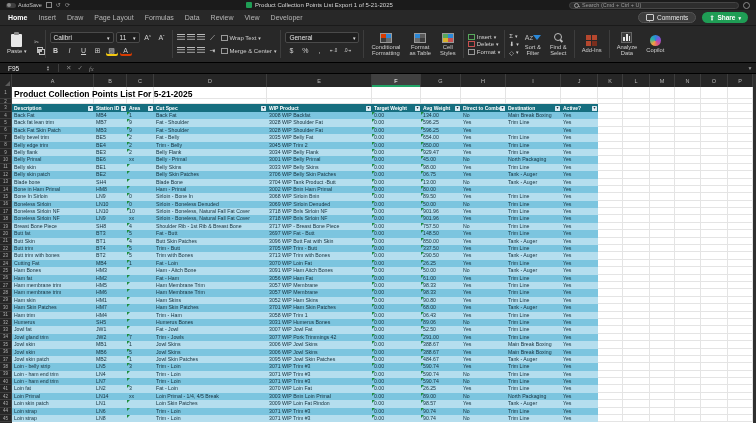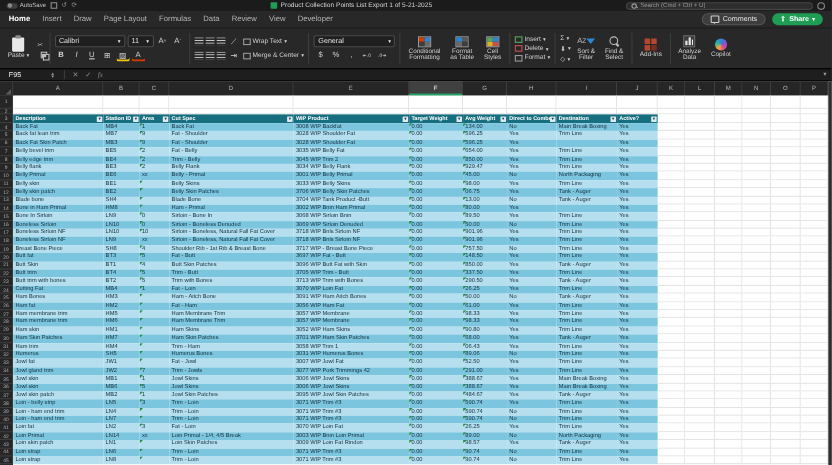--- a/index.html
+++ b/index.html
@@ -459,20 +459,21 @@
             <div class="cell blank" style="width: 40px;"></div>
             <div class="cell blank" style="width: 45px;"></div>
             <div class="cell blank" style="width: 55px;"></div>
             <div class="cell blank" style="width: 37px;"></div>
             <div class="cell blank" style="width: 25px;"></div>
             <div class="cell blank" style="width: 27px;"></div>
             <div class="cell blank" style="width: 25px;"></div>
             <div class="cell blank" style="width: 26px;"></div>
             <div class="cell blank" style="width: 27px;"></div>
             <div class="cell blank" style="width: 25px;"></div>
+            <span class="titletext">Product Collection Points List For 5-21-2025</span>
           </div>
           <div class="row" style="height: 5px; line-height: 5px;">
             <div class="cell blank" style="width: 82px;"></div>
             <div class="cell blank" style="width: 33px;"></div>
             <div class="cell blank" style="width: 27px;"></div>
             <div class="cell blank" style="width: 113px;"></div>
             <div class="cell blank" style="width: 105px;"></div>
             <div class="cell blank" style="width: 49px;"></div>
             <div class="cell blank" style="width: 40px;"></div>
             <div class="cell blank" style="width: 45px;"></div>

